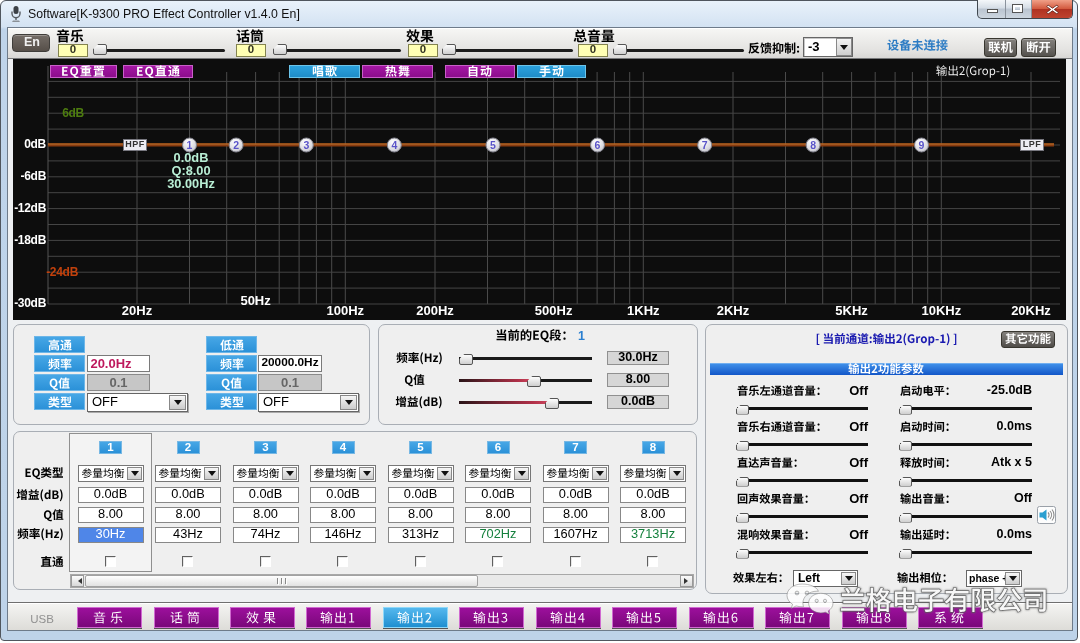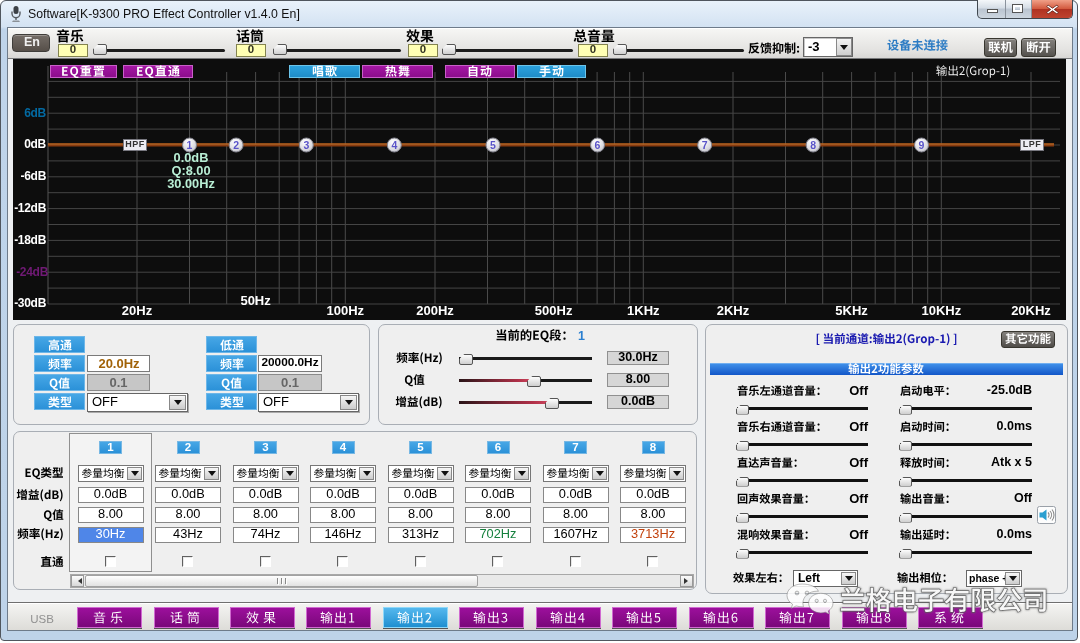--- a/index.html
+++ b/index.html
@@ -147,26 +147,26 @@
     <line x1="48" y1="240.4" x2="1060" y2="240.4" stroke="#454545" stroke-width="1"></line>
     <line x1="48" y1="256.3" x2="1060" y2="256.3" stroke="#454545" stroke-width="1"></line>
     <line x1="48" y1="272.2" x2="1060" y2="272.2" stroke="#454545" stroke-width="1"></line>
     <line x1="48" y1="288.1" x2="1060" y2="288.1" stroke="#454545" stroke-width="1"></line>
     <line x1="48" y1="304.0" x2="1060" y2="304.0" stroke="#454545" stroke-width="1"></line>
     <line x1="48" y1="66" x2="48" y2="304" stroke="#555" stroke-width="1"></line>
     <line x1="48" y1="145.6" x2="1054" y2="145.6" stroke="#8a3c10" stroke-width="1.6"></line>
     <line x1="48" y1="144" x2="1054" y2="144" stroke="#c2661f" stroke-width="1.6"></line>
   </svg>
 <div style="position:absolute;right:1080px;top:74.7px;font:bold 12.0px 'Liberation Sans',sans-serif;color:#fff;white-space:nowrap;letter-spacing:-0.3px;line-height:1">12dB</div>
-<div style="position:absolute;right:1034.0px;top:106.5px;font:bold 12.0px 'Liberation Sans',sans-serif;color:#0369a1;white-space:nowrap;letter-spacing:-0.3px;line-height:1">6dB</div>
+<div style="position:absolute;right:996px;top:106.5px;font:bold 12.0px 'Liberation Sans',sans-serif;color:#4d7c0f;white-space:nowrap;letter-spacing:-0.3px;line-height:1">6dB</div>
 <div style="position:absolute;right:1034.0px;top:138.3px;font:bold 12.0px 'Liberation Sans',sans-serif;color:#fff;white-space:nowrap;letter-spacing:-0.3px;line-height:1">0dB</div>
 <div style="position:absolute;right:1034.0px;top:170.1px;font:bold 12.0px 'Liberation Sans',sans-serif;color:#fff;white-space:nowrap;letter-spacing:-0.3px;line-height:1">-6dB</div>
 <div style="position:absolute;right:1034.0px;top:201.9px;font:bold 12.0px 'Liberation Sans',sans-serif;color:#fff;white-space:nowrap;letter-spacing:-0.3px;line-height:1">-12dB</div>
 <div style="position:absolute;right:1034.0px;top:233.7px;font:bold 12.0px 'Liberation Sans',sans-serif;color:#fff;white-space:nowrap;letter-spacing:-0.3px;line-height:1">-18dB</div>
-<div style="position:absolute;right:1032px;top:265.5px;font:bold 12.0px 'Liberation Sans',sans-serif;color:#701a75;white-space:nowrap;letter-spacing:-0.3px;line-height:1">-24dB</div>
+<div style="position:absolute;right:1002px;top:265.5px;font:bold 12.0px 'Liberation Sans',sans-serif;color:#c2410c;white-space:nowrap;letter-spacing:-0.3px;line-height:1">-24dB</div>
 <div style="position:absolute;right:1034.0px;top:297.3px;font:bold 12.0px 'Liberation Sans',sans-serif;color:#fff;white-space:nowrap;letter-spacing:-0.3px;line-height:1">-30dB</div>
 <div style="position:absolute;left:137.0px;top:304.2px;transform:translateX(-50%);font:bold 13.0px 'Liberation Sans',sans-serif;color:#fff;white-space:nowrap;letter-spacing:0;line-height:1">20Hz</div>
 <div style="position:absolute;left:255.6px;top:294px;transform:translateX(-50%);font:bold 13.0px 'Liberation Sans',sans-serif;color:#fff;white-space:nowrap;letter-spacing:0;line-height:1">50Hz</div>
 <div style="position:absolute;left:345.3px;top:304.2px;transform:translateX(-50%);font:bold 13.0px 'Liberation Sans',sans-serif;color:#fff;white-space:nowrap;letter-spacing:0;line-height:1">100Hz</div>
 <div style="position:absolute;left:435.0px;top:304.2px;transform:translateX(-50%);font:bold 13.0px 'Liberation Sans',sans-serif;color:#fff;white-space:nowrap;letter-spacing:0;line-height:1">200Hz</div>
 <div style="position:absolute;left:553.6px;top:304.2px;transform:translateX(-50%);font:bold 13.0px 'Liberation Sans',sans-serif;color:#fff;white-space:nowrap;letter-spacing:0;line-height:1">500Hz</div>
 <div style="position:absolute;left:643.3px;top:304.2px;transform:translateX(-50%);font:bold 13.0px 'Liberation Sans',sans-serif;color:#fff;white-space:nowrap;letter-spacing:0;line-height:1">1KHz</div>
 <div style="position:absolute;left:733.0px;top:304.2px;transform:translateX(-50%);font:bold 13.0px 'Liberation Sans',sans-serif;color:#fff;white-space:nowrap;letter-spacing:0;line-height:1">2KHz</div>
 <div style="position:absolute;left:851.6px;top:304.2px;transform:translateX(-50%);font:bold 13.0px 'Liberation Sans',sans-serif;color:#fff;white-space:nowrap;letter-spacing:0;line-height:1">5KHz</div>
 <div style="position:absolute;left:941.3px;top:304.2px;transform:translateX(-50%);font:bold 13.0px 'Liberation Sans',sans-serif;color:#fff;white-space:nowrap;letter-spacing:0;line-height:1">10KHz</div>
@@ -292,21 +292,21 @@
     </g>
   </svg>
 <div style="position:absolute;left:34.0px;top:393.0px;width:51.0px;height:17.0px;background:linear-gradient(180deg,#47a7e6,#2b91d8);border:1px solid #6db6e8"></div>
 <svg style="position:absolute;left:47.5px;top:394.6px;overflow:visible;" width="24" height="16" viewBox="0 0 24.0 15.6">
     <g fill="#fff" transform="translate(0,11.40)">
       <path transform="translate(0.0,0) scale(0.01200,-0.01200)" d="M162 788C195 751 230 702 251 664H64V554H346C267 492 153 442 38 416C63 392 98 346 115 316C237 351 352 416 438 499V375H559V477C677 423 811 358 884 317L943 414C871 452 746 507 636 554H939V664H739C772 699 814 749 853 801L724 837C702 792 664 731 631 690L707 664H559V849H438V664H303L370 694C351 735 306 793 266 833ZM436 355C433 325 429 297 424 271H55V160H377C326 95 228 50 31 23C54 -5 83 -57 93 -90C328 -50 442 20 500 120C584 2 708 -62 901 -88C916 -53 948 -1 975 25C804 39 683 82 608 160H948V271H551C556 298 559 326 562 355Z"></path>
       <path transform="translate(12.0,0) scale(0.01200,-0.01200)" d="M611 792V452H721V792ZM794 838V411C794 398 790 395 775 395C761 393 712 393 666 395C681 366 697 320 702 290C772 290 824 292 861 308C898 326 908 354 908 409V838ZM364 709V604H279V709ZM148 243V134H438V54H46V-57H951V54H561V134H851V243H561V322H476V498H569V604H476V709H547V814H90V709H169V604H56V498H157C142 448 108 400 35 362C56 345 97 301 113 278C213 333 255 415 271 498H364V305H438V243Z"></path>
     </g>
   </svg>
 <div style="position:absolute;left:87.0px;top:355.0px;width:63.0px;height:17.0px;background:#fff;border:1px solid #7a7a7a"></div>
-<div style="position:absolute;left:119px;top:356.7px;transform:translateX(-50%);font:bold 13.0px 'Liberation Sans',sans-serif;color:#a16207;white-space:nowrap;letter-spacing:0;line-height:1">20.0Hz</div>
+<div style="position:absolute;left:111px;top:356.7px;transform:translateX(-50%);font:bold 13.0px 'Liberation Sans',sans-serif;color:#be185d;white-space:nowrap;letter-spacing:0;line-height:1">20.0Hz</div>
 <div style="position:absolute;left:87.0px;top:374.0px;width:63.0px;height:17.0px;background:#c6c6c6;border:1px solid #8a8a8a"></div>
 <div style="position:absolute;left:118.5px;top:375.7px;transform:translateX(-50%);font:bold 13.0px 'Liberation Sans',sans-serif;color:#666;white-space:nowrap;letter-spacing:0;line-height:1">0.1</div>
 <div style="position:absolute;left:87.0px;top:393.0px;width:101.0px;height:19.0px;background:#fff;border:1px solid #666;box-shadow:1px 1px 0 #aaa"></div>
 <div style="position:absolute;left:92.0px;top:395.2px;font:normal 13.0px 'Liberation Sans',sans-serif;color:#000;white-space:nowrap;letter-spacing:0;line-height:1">OFF</div>
 <div style="position:absolute;left:169.0px;top:395px;width:17px;height:15px;background:linear-gradient(180deg,#f6f6f6,#cccccc);border:1px solid #888"></div>
 <div style="position:absolute;left:174.0px;top:400px;width:0;height:0;border:4px solid transparent;border-top:5px solid #111"></div>
 <div style="position:absolute;left:206.0px;top:336.0px;width:51.0px;height:17.0px;background:linear-gradient(180deg,#47a7e6,#2b91d8);border:1px solid #6db6e8"></div>
 <svg style="position:absolute;left:219.5px;top:337.6px;overflow:visible;" width="24" height="16" viewBox="0 0 24.0 15.6">
     <g fill="#fff" transform="translate(0,11.40)">
       <path transform="translate(0.0,0) scale(0.01200,-0.01200)" d="M566 139C597 70 635 -22 650 -77L740 -44C722 9 682 99 651 165ZM239 846C191 695 109 544 21 447C42 417 74 350 85 321C109 348 132 379 155 412V-88H270V614C301 679 329 746 352 812ZM367 -95C387 -81 420 -68 587 -23C584 2 583 49 585 80L480 57V367H672C701 94 759 -80 868 -81C908 -82 957 -43 981 120C962 130 916 161 897 185C891 106 882 62 869 63C838 64 807 187 787 367H956V478H776C771 549 767 626 765 705C828 719 888 736 942 754L845 851C729 807 541 767 368 743L369 742L368 67C368 27 347 10 328 1C343 -20 361 -67 367 -95ZM662 478H480V652C536 660 594 670 651 681C654 609 658 542 662 478Z"></path>
@@ -794,21 +794,21 @@
       <path transform="translate(33.0,0) scale(0.01100,-0.01100)" d="M198 840C166 774 102 690 43 636C55 622 74 595 83 580C150 641 222 734 267 815ZM731 771V702H938V771ZM466 253C464 234 462 216 459 199H285V137H442C417 66 368 12 270 -21C283 -33 301 -57 308 -72C407 -36 463 19 495 92C551 47 610 -6 640 -45L686 2C654 40 593 94 535 137H703V199H526L533 253ZM422 696H542C530 665 516 631 501 605H372C391 635 407 665 422 696ZM219 640C174 535 102 428 31 356C45 340 68 306 76 291C100 317 124 347 148 380V-80H217V485C231 508 244 532 257 556C273 548 295 530 305 516L320 533V269H678V605H569C591 644 612 689 628 730L583 759L573 756H447C457 780 465 803 472 826L404 836C380 754 334 650 263 570L286 617ZM377 412H472V324H377ZM529 412H618V324H529ZM377 550H472V464H377ZM529 550H618V464H529ZM708 525V455H807V7C807 -3 805 -6 793 -7C782 -8 747 -8 708 -7C717 -27 726 -56 728 -76C783 -76 821 -74 844 -63C869 -51 875 -31 875 7V455H958V525Z"></path>
     </g>
   </svg>
 <div style="position:absolute;left:669.0px;top:467px;width:15px;height:13px;background:linear-gradient(180deg,#f6f6f6,#ccc);border:1px solid #888"></div>
 <div style="position:absolute;left:673.0px;top:471px;width:0;height:0;border:4px solid transparent;border-top:5px solid #111"></div>
 <div style="position:absolute;left:620.0px;top:487.0px;width:66.0px;height:16.0px;background:#fff;border:1px solid #888"></div>
 <div style="position:absolute;left:653.0px;top:488.3px;transform:translateX(-50%);font:normal 12.8px 'Liberation Sans',sans-serif;color:#000;white-space:nowrap;letter-spacing:0;line-height:1">0.0dB</div>
 <div style="position:absolute;left:620.0px;top:507.0px;width:66.0px;height:16.0px;background:#fff;border:1px solid #888"></div>
 <div style="position:absolute;left:653.0px;top:508.3px;transform:translateX(-50%);font:normal 12.8px 'Liberation Sans',sans-serif;color:#000;white-space:nowrap;letter-spacing:0;line-height:1">8.00</div>
 <div style="position:absolute;left:620.0px;top:527.0px;width:66.0px;height:16.0px;background:#fff;border:1px solid #888"></div>
-<div style="position:absolute;left:653.0px;top:527.8px;transform:translateX(-50%);font:normal 12.8px 'Liberation Sans',sans-serif;color:#c2410c;white-space:nowrap;letter-spacing:0;line-height:1">3713Hz</div>
+<div style="position:absolute;left:653.0px;top:527.8px;transform:translateX(-50%);font:normal 12.8px 'Liberation Sans',sans-serif;color:#15803d;white-space:nowrap;letter-spacing:0;line-height:1">3713Hz</div>
 <div style="position:absolute;left:647.0px;top:556.0px;width:11.0px;height:11.0px;background:#fff;border:1px solid #fff;border-top:1px solid #606060;border-left:1px solid #606060;box-shadow:1px 1px 0 #e8e8e8 inset"></div>
 <div style="position:absolute;left:70.0px;top:574.0px;width:624.0px;height:14.0px;background:#e9e9e9;border:1px solid #a8a8a8"></div>
 <div style="position:absolute;left:71px;top:575px;width:13px;height:12px;background:linear-gradient(180deg,#fbfbfb,#d8d8d8);border:1px solid #999"></div>
 <div style="position:absolute;left:75px;top:578px;width:0;height:0;border:3.5px solid transparent;border-right:4.5px solid #333"></div>
 <div style="position:absolute;left:85px;top:575px;width:393px;height:12px;background:linear-gradient(180deg,#fefefe,#e2e2e2);border:1px solid #a2a2a2;border-radius:2px"></div>
 <div style="position:absolute;left:277px;top:578px;width:1px;height:6px;background:#888;box-shadow:1px 1px 0 #fff"></div>
 <div style="position:absolute;left:281px;top:578px;width:1px;height:6px;background:#888;box-shadow:1px 1px 0 #fff"></div>
 <div style="position:absolute;left:285px;top:578px;width:1px;height:6px;background:#888;box-shadow:1px 1px 0 #fff"></div>
 <div style="position:absolute;left:680px;top:575px;width:13px;height:12px;background:linear-gradient(180deg,#fbfbfb,#d8d8d8);border:1px solid #999"></div>
 <div style="position:absolute;left:684px;top:578px;width:0;height:0;border:3.5px solid transparent;border-left:4.5px solid #333"></div>

